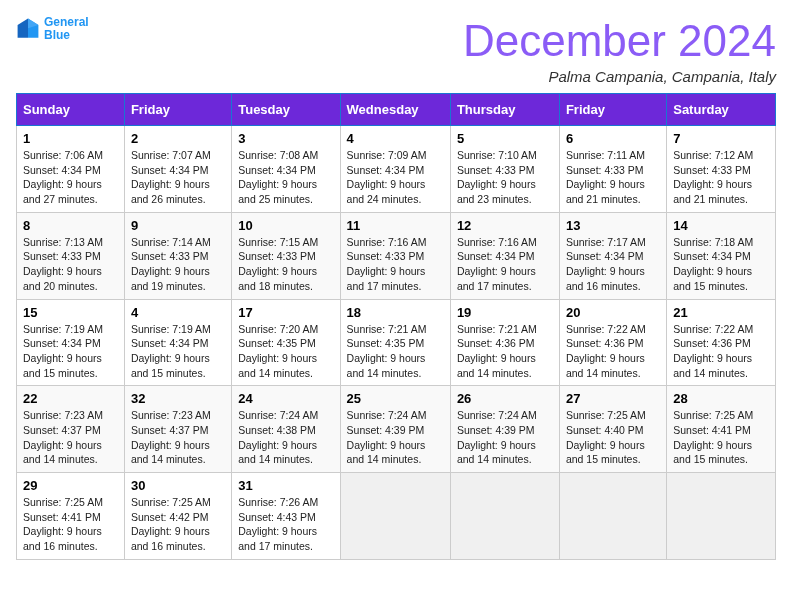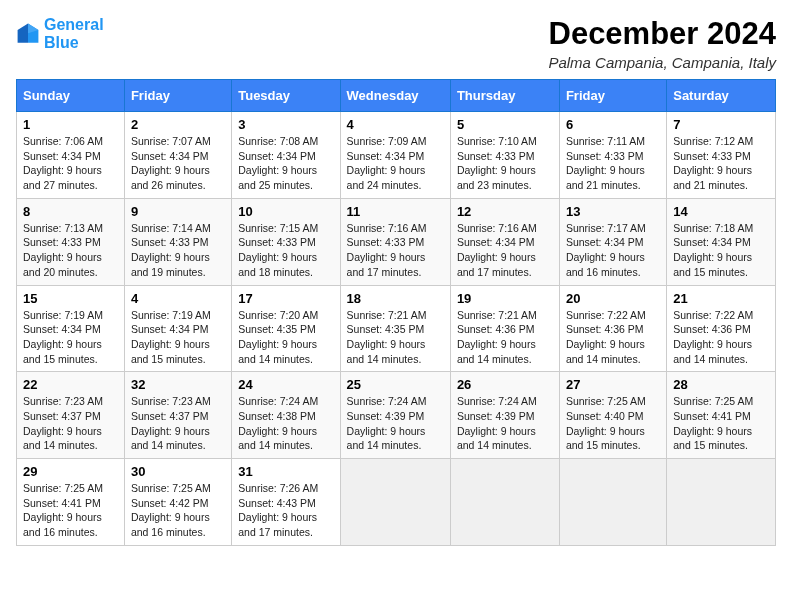--- a/index.html
+++ b/index.html
@@ -15,53 +15,53 @@
       justify-content: space-between;
       align-items: flex-start;
       margin-bottom: 8px;
     }
     .logo {
       display: flex;
       align-items: center;
       gap: 4px;
     }
     .logo-text {
-      font-size: 16px;
+      font-size: 12px;
       font-weight: bold;
       color: #1a1a1a;
       line-height: 1.1;
     }
     .logo-text span {
       color: #2196F3;
     }
     .logo-icon {
       width: 24px;
       height: 24px;
     }
     .title-area {
       text-align: right;
     }
     .cal-title {
-      font-size: 31px;
-      font-weight: bold;
-      color: #000000;
+      font-size: 44px;
+      font-weight: normal;
+      color: #8b5cf6;
     }
     .cal-subtitle {
       font-size: 15px;
       color: #333;
       margin-top: 2px;
       font-style: italic;
     }
     table {
       width: 100%;
       border-collapse: collapse;
       font-size: 11px;
     }
     thead th {
-      background-color: #3b82f6;
+      background-color: #6d28d9;
       color: #fff;
       font-weight: bold;
       font-size: 13px;
       padding: 8px 6px;
       text-align: left;
       border: 1px solid #1976D2;
     }
     tbody td {
       border: 1px solid #ccc;
       vertical-align: top;

